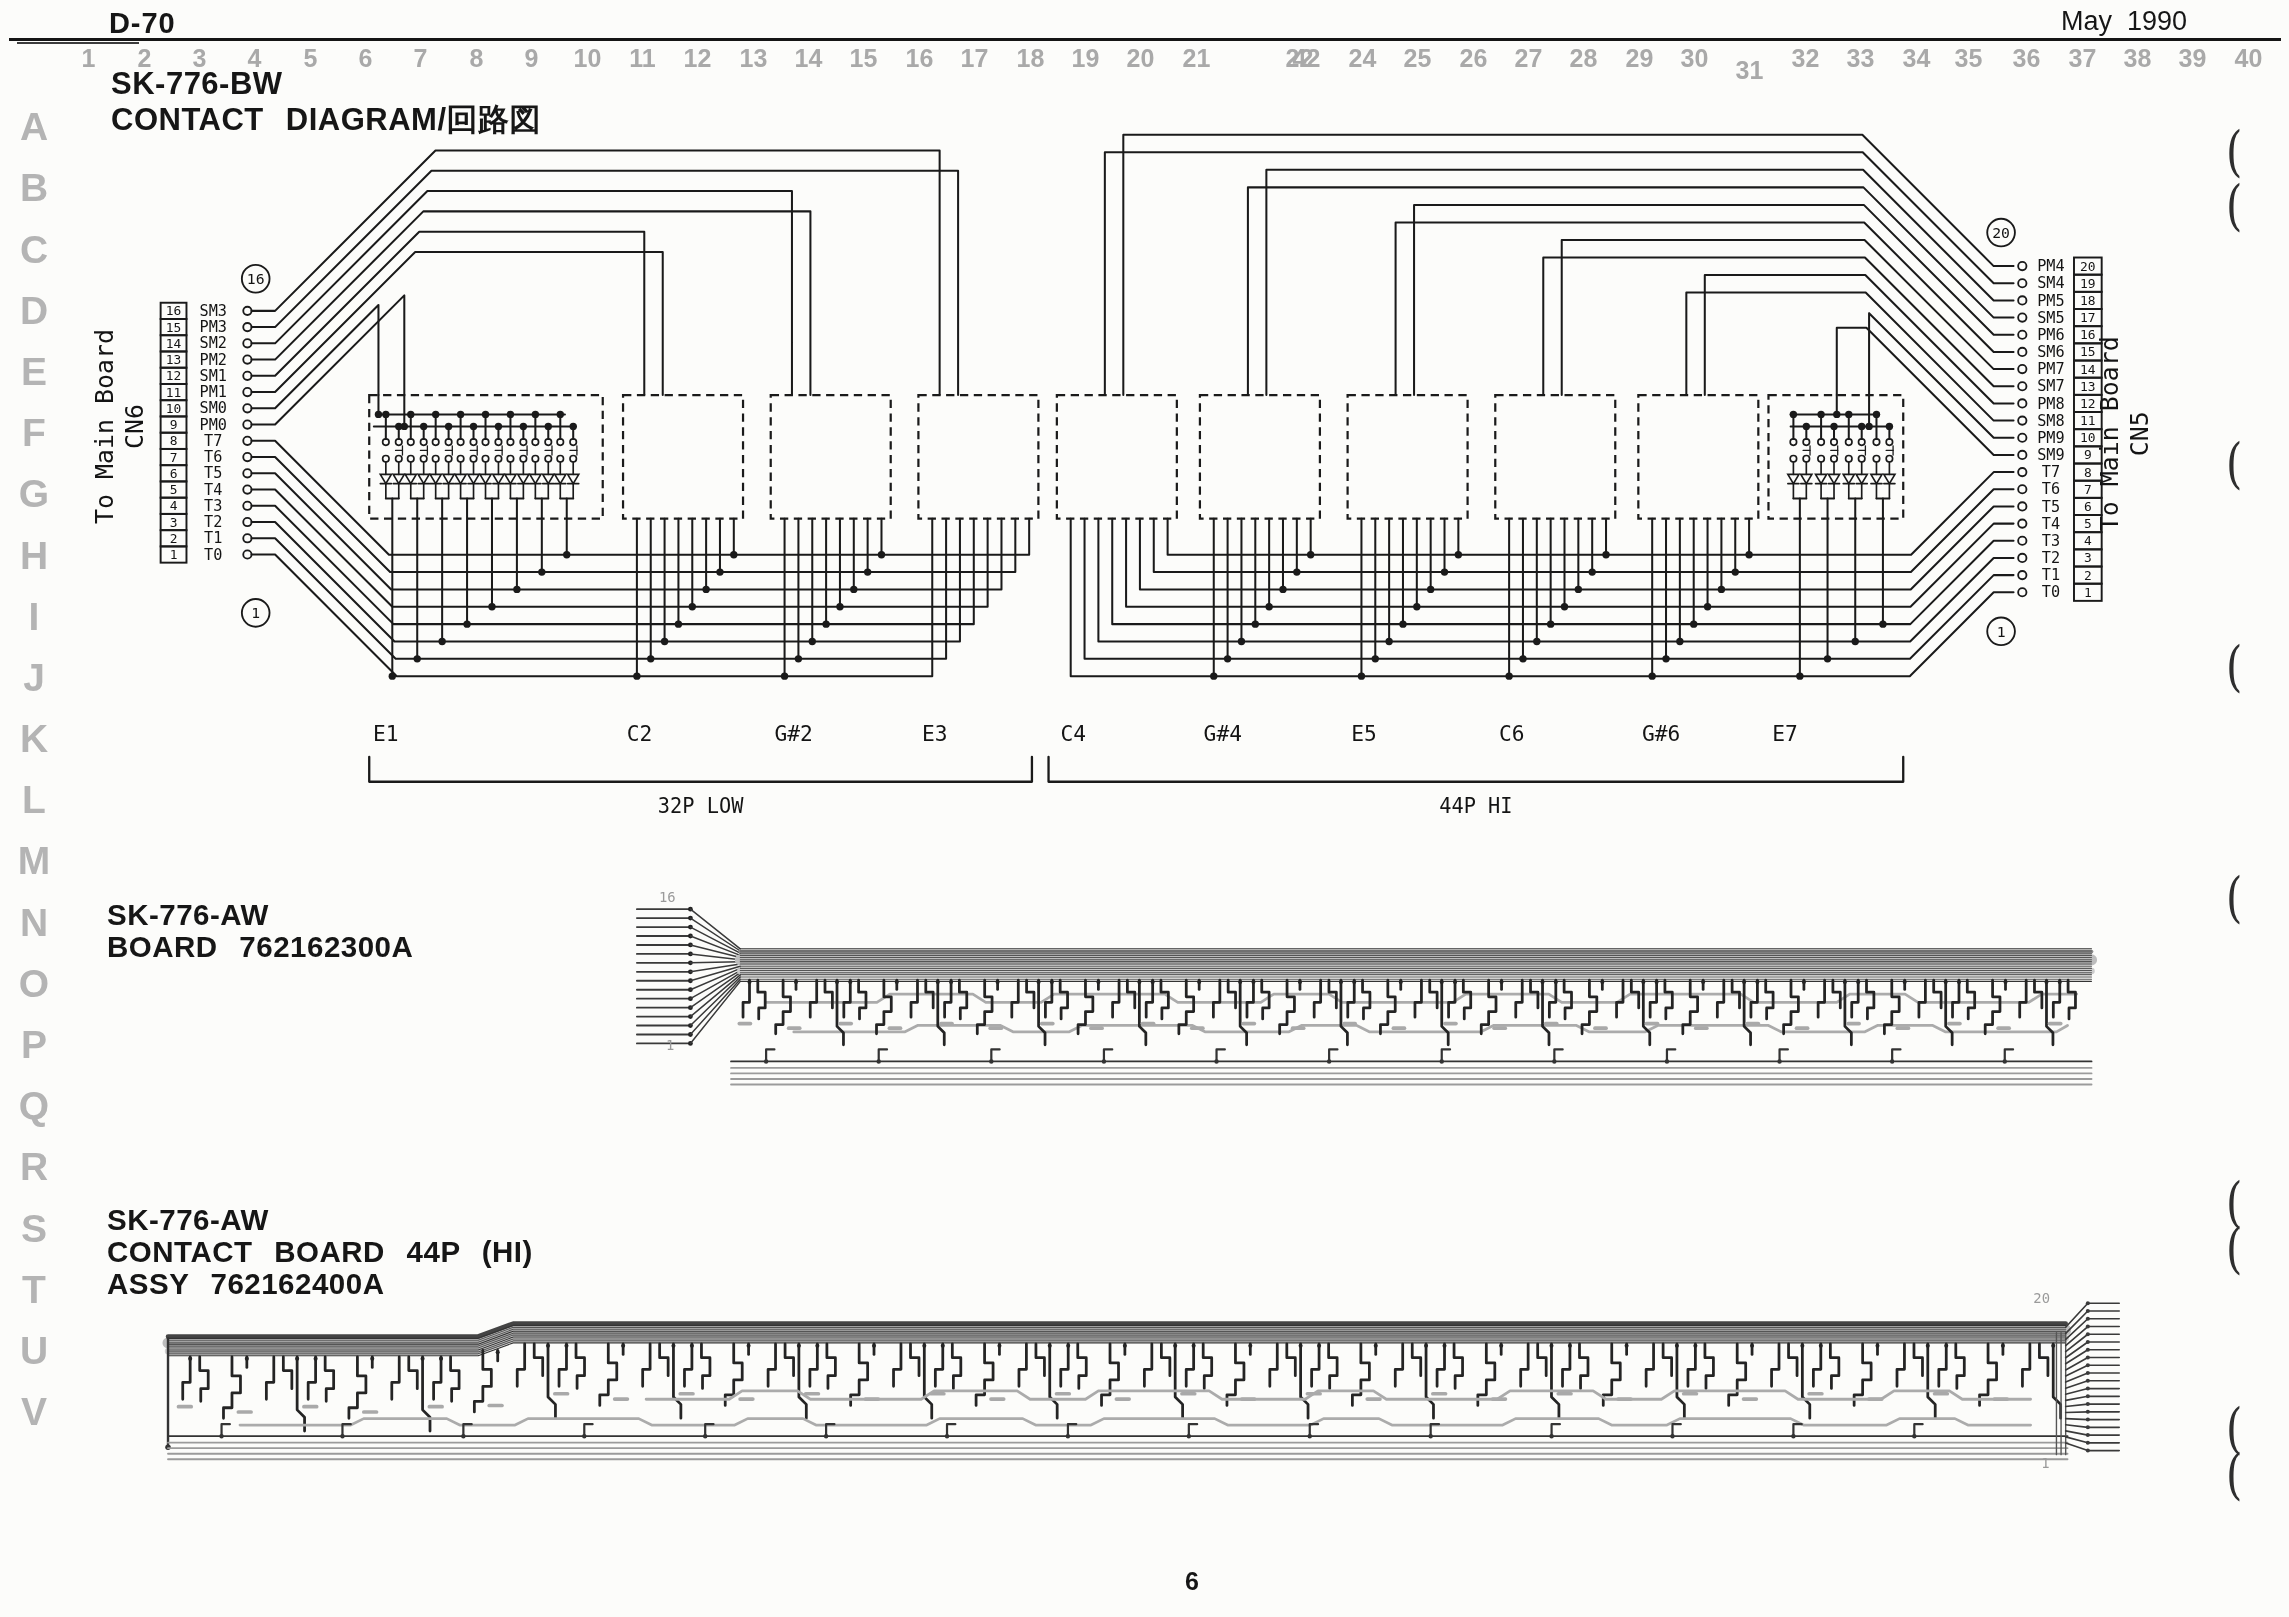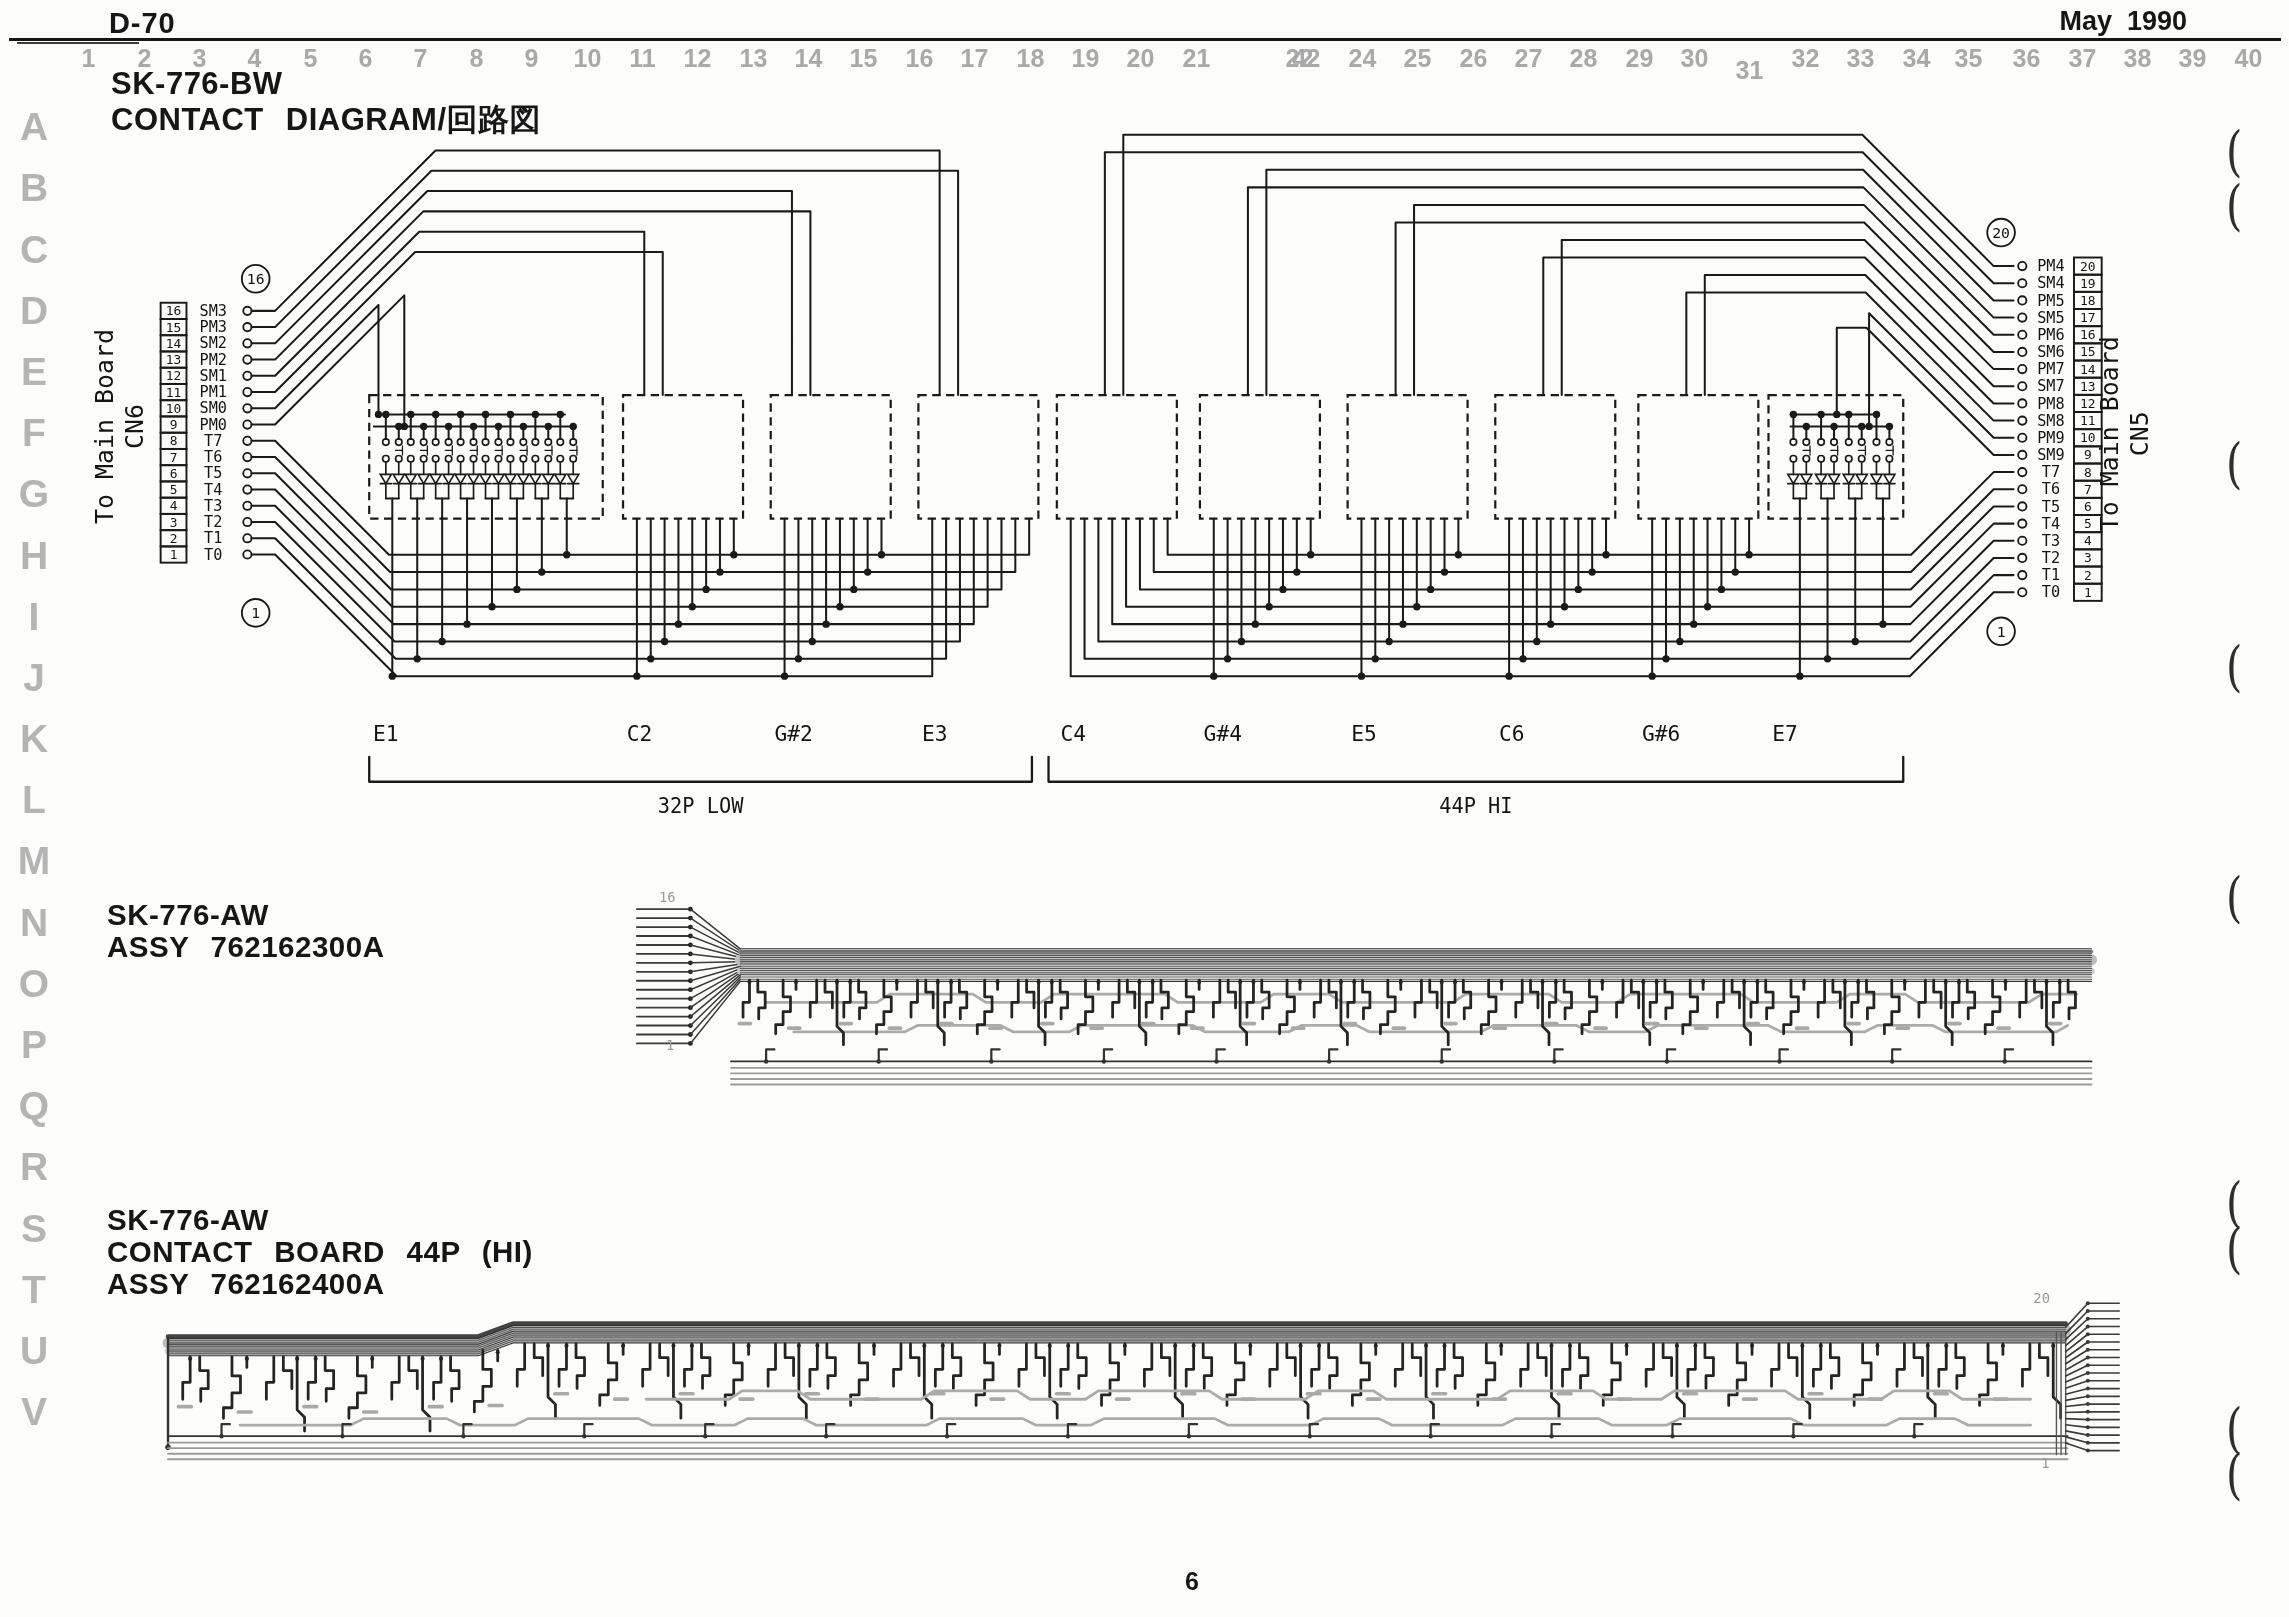--- a/index.html
+++ b/index.html
@@ -1,20 +1,20 @@
 <!DOCTYPE html>
 <html style="font-size:14.8px"><head>
 <meta charset="utf-8">
 <style>
   html,body{margin:0;padding:0}
   body{width:2290px;height:1618px;position:relative;overflow:hidden;
        background:#fcfcfa;color:#161616;font-family:"Liberation Sans",sans-serif}
   .abs{position:absolute}
   .hdr-code{left:109px;top:7.4px;font-size:29px;font-weight:bold;letter-spacing:0.9px}
-  .hdr-date{right:103px;top:5.5px;font-size:27px;font-weight:bold;word-spacing:7.4px}
+  .hdr-date{right:103px;top:5.5px;font-size:27px;font-weight:normal;word-spacing:7.4px}
   .rule{left:9.2px;top:38px;width:2272px;height:2.8px;background:#151515}
   .rule2{left:16.6px;top:42px;width:122px;height:1.8px;background:#3c3c3c}
   .title{font-weight:bold;word-spacing:13px;letter-spacing:0.5px;white-space:nowrap}
   .t1{left:111px;top:66px;font-size:31px;line-height:36px}
   .t2{left:107px;top:899px;font-size:29.5px;line-height:32px}
   .t3{left:107px;top:1204px;font-size:29.5px;line-height:32px}
   .pagenum{left:1185px;top:1567px;font-size:25px;font-weight:bold}
   #grid-cols span{position:absolute;top:44px;width:37px;text-align:center;
        font-size:25px;font-weight:bold;color:#a9a9a9}
   #grid-rows span{position:absolute;left:13px;width:42px;text-align:center;
@@ -1236,21 +1236,21 @@
     <span style="top: 1390px;">V</span>
   </div>
 
 <div class="abs title t1">
   <div>SK-776-BW</div>
   <div>CONTACT DIAGRAM/回路図</div>
 </div>
 
 <div class="abs title t2">
   <div>SK-776-AW</div>
-  <div>ASSY 762162300A</div>
+  <div>BOARD 762162300A</div>
 </div>
 
 <div class="abs title t3">
   <div>SK-776-AW</div>
   <div>CONTACT BOARD 44P (HI)</div>
   <div>ASSY 762162400A</div>
 </div>
 
 <div class="abs pagenum">6</div>
 <div id="artifacts">

